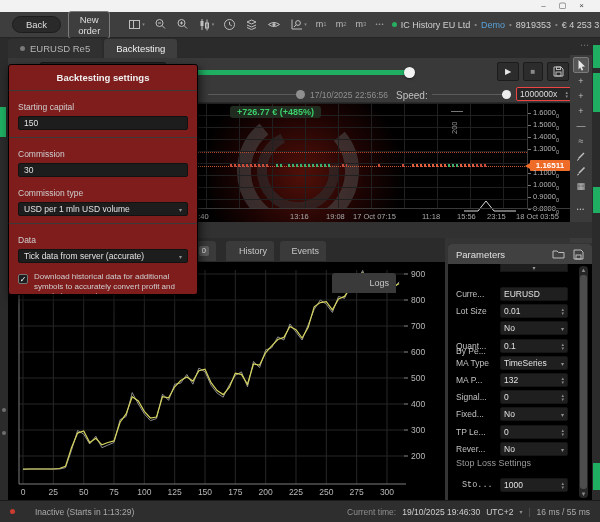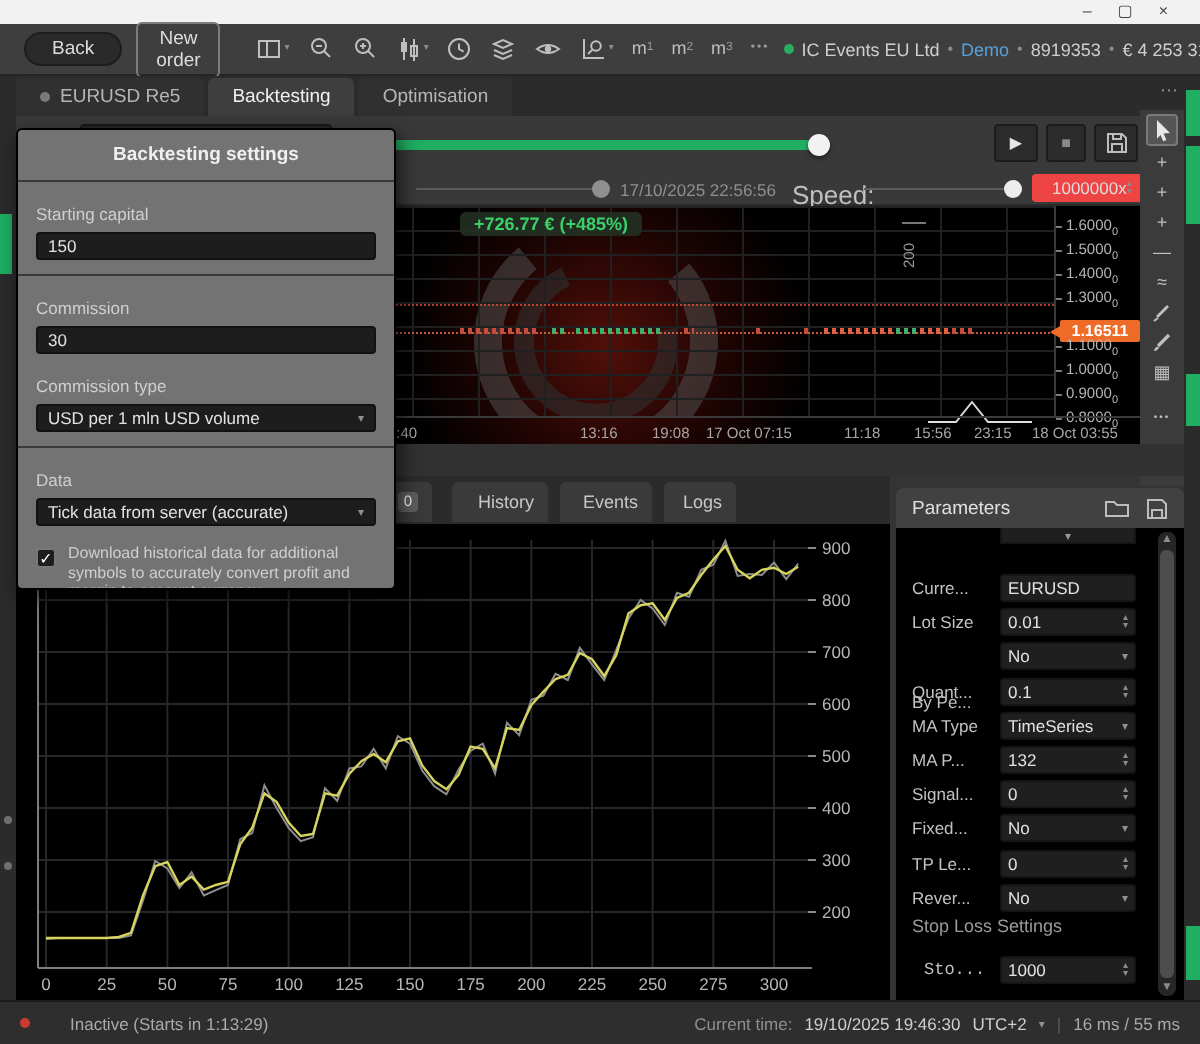--- a/index.html
+++ b/index.html
@@ -37,24 +37,24 @@
   #progress-knob{position:absolute;left:396px;top:9px;width:11px;height:11px;border-radius:50%;background:#f2f2f2;box-shadow:0 1px 2px rgba(0,0,0,.5)}
   #date-select{position:absolute;left:414px;top:4px;width:68px;height:19px;background:#2a2a2a;border:1px solid #1c1c1c;border-radius:2px;display:flex;align-items:center;justify-content:space-between;padding:0 6px;color:#ddd;font-size:9px}
   .pbtn{position:absolute;top:4px;height:19px;background:#2c2c2c;border:1px solid #1c1c1c;border-radius:2px;display:flex;align-items:center;justify-content:center;color:#e6e6e6}
   #play-btn{left:489px;width:22px;font-size:8px}
   #stop-btn{left:515px;width:20px;font-size:8px;color:#8a8a8a}
   #save-btn{left:539px;width:22px}
   #speedrow{position:absolute;left:8px;top:86px;width:562px;height:17px;background:#393939;border-bottom:1px solid #2a2a2a}
   #time-track{position:absolute;left:200px;top:8px;width:92px;height:1px;background:#5b5b5b}
   #time-knob{position:absolute;left:288px;top:4px;width:9px;height:9px;border-radius:50%;background:#8f8f8f}
   #sim-time{position:absolute;left:302px;top:4px;font-size:8.5px;color:#8f8f8f}
-  #speed-label{position:absolute;left:388px;top:4px;font-size:13px;color:#c0c0c0}
+  #speed-label{position:absolute;left:388px;top:4px;font-size:10px;color:#c0c0c0}
   #speed-track{position:absolute;left:424px;top:8px;width:74px;height:1px;background:#5b5b5b}
   #speed-knob{position:absolute;left:494px;top:4px;width:9px;height:9px;border-radius:50%;background:#ededed}
-  #speed-box{position:absolute;left:508px;top:1px;width:56px;height:14px;background:#262626;border:7px solid #ef4444;border-radius:2px;display:flex;align-items:center;justify-content:space-between;padding:0 3px;color:#ddd;font-size:8.5px}
+  #speed-box{position:absolute;left:508px;top:1px;width:56px;height:14px;background:#262626;border:1px solid #ef4444;border-radius:2px;display:flex;align-items:center;justify-content:space-between;padding:0 3px;color:#ddd;font-size:8.5px}
   .spin-arrows{display:flex;flex-direction:column;line-height:4px;font-size:5px;color:#8a8a8a}
   
   #pricechart{position:absolute;left:8px;top:103px;width:562px;height:119px;background:#000;overflow:hidden}
   #pc-glow{position:absolute;left:180px;top:-25px;width:230px;height:200px;background:radial-gradient(circle at 50% 48%,rgba(150,28,16,.55),rgba(92,12,9,.30) 40%,transparent 65%)}
   #pc-lines{position:absolute;left:0;top:0;width:519px;height:105px;background:repeating-linear-gradient(to right,#202020 0 1px,transparent 1px 33px),repeating-linear-gradient(to bottom,#202020 0 1px,transparent 1px 12px)}
   #pc-upperline{position:absolute;left:0;top:49px;width:519px;height:0;border-top:1px dotted rgba(205,75,48,.85)}
   #pc-priceline{position:absolute;left:0;top:63px;width:519px;height:0;border-top:1px dotted rgba(222,96,58,.9)}
   .dash{position:absolute;top:61px;height:3px}
   #profit-label{position:absolute;left:222px;top:3px;padding:1px 7px;background:rgba(34,48,34,.9);border-radius:3px;color:#3bd069;font-size:9px;font-weight:bold}
   #scale-label{position:absolute;left:443px;top:8px;width:12px;height:30px;color:#999;font-size:7.5px;border-top:1px solid #777;transform:rotate(0)}
@@ -89,21 +89,21 @@
   #params-header .hicons{margin-left:auto;display:flex;gap:8px;align-items:center}
   #params-body{position:absolute;left:0;top:20px;width:128px;height:236px;overflow:hidden}
   .prow-label{position:absolute;left:8px;font-size:8.5px;color:#c2c2c2;white-space:nowrap}
   .prow-ctl{position:absolute;left:52px;width:68px;height:14px;background:#1f1f1f;border:1px solid #151515;border-radius:2px;color:#e2e2e2;font-size:8.5px;display:flex;align-items:center;justify-content:space-between;padding:0 3px}
   .psection{position:absolute;left:8px;font-size:9px;color:#9a9a9a;white-space:nowrap}
   #params-scroll{position:absolute;right:4px;top:22px;width:9px;height:232px;background:#262626;border-radius:4px;display:flex;flex-direction:column;align-items:center}
   #params-scroll .sarrow{color:#8a8a8a;font-size:6px;line-height:8px}
   #params-scroll .thumb{width:7px;flex:1;margin:1px 0;background:#4d4d4d;border-radius:3px}
   #param-sliver{position:absolute;left:52px;top:0;width:68px;height:8px;background:#1f1f1f;border:1px solid #151515;border-top:none;display:flex;justify-content:center;color:#999;font-size:6px}
   
-  #popup{position:absolute;left:8px;top:64px;width:190px;height:231px;background:#737373;border:1px solid #000;border-radius:3px;box-shadow:2px 4px 10px rgba(0,0,0,.65);z-index:40;overflow:hidden}
+  #popup{position:absolute;left:8px;top:64px;width:190px;height:231px;background:#7f1d1d;border:1px solid #000;border-radius:3px;box-shadow:2px 4px 10px rgba(0,0,0,.65);z-index:40;overflow:hidden}
   #popup-title{text-align:center;font-size:9.5px;font-weight:bold;color:#f0f0f0;margin-top:7px}
   .phr{border-top:1px solid #3a3a3a;margin-top:7px}
   .pf-label{margin:11px 9px 4px;font-size:8.5px;color:#cfcfcf}
   .pf-control{margin:0 9px;height:14px;background:#1d1d1d;border:1px solid #121212;border-radius:2px;color:#e2e2e2;font-size:8.5px;display:flex;align-items:center;justify-content:space-between;padding:0 5px}
   #popup-check{display:flex;gap:6px;margin:9px 9px 0;align-items:flex-start}
   #popup-checkbox{width:10px;height:10px;background:#1d1d1d;border:1px solid #777;border-radius:2px;color:#fff;font-size:8px;line-height:9px;text-align:center;flex:none;margin-top:2px}
   #popup-check-label{font-size:8px;color:#cfcfcf;line-height:9.5px}
   
   #leftstrip{position:absolute;left:0;top:58px;width:8px;height:444px;background:#2b2b2b}
   #ls-green{position:absolute;left:0;top:49px;width:6px;height:30px;background:#1fae62}
@@ -195,41 +195,38 @@
           </svg>
           <span class="mini-caret">▾</span>
         </span>
         <span class="tbi">m<sub>1</sub></span>
         <span class="tbi">m<sub>2</sub></span>
         <span class="tbi">m<sub>3</sub></span>
         <span class="tbi" style="font-size: 6px; letter-spacing: 1px; color: rgb(154, 154, 154);">•••</span>
       </div>
     <div id="account-info">
       <span class="dot-green"></span>
-      <span>IC Events EU Ltd</span>
+      <span>IC History EU Ltd</span>
       <span class="sep-dot">•</span>
       <span id="acct-demo">Demo</span>
       <span class="sep-dot">•</span>
       <span>8919353</span>
       <span class="sep-dot">•</span>
       <span>€ 4 253 319.74</span>
 
     </div>
   </div>
 
   <div id="tabbar">
     <div class="tab">
       <span class="tdot"></span>
       <span>EURUSD Re5</span>
     </div>
     <div class="tab active">
       <span>Backtesting</span>
-    </div>
-    <div class="tab">
-      <span>Optimisation</span>
     </div>
     <div id="tab-handle">⋯</div>
   </div>
 
   <div id="playback">
     <div id="star-btn">
       <svg width="13" height="13" viewBox="0 0 13 13">
           <path d="M6.5 1.2 L8 4.7 L11.8 5 L9 7.5 L9.9 11.3 L6.5 9.2 L3.1 11.3 L4 7.5 L1.2 5 L5 4.7 Z" fill="none" stroke="#b5b5b5" stroke-width="1"></path>
         </svg>
     </div>
@@ -412,21 +409,21 @@
   <div class="bltab" style="left: 146px; width: 62px;">
         <span>Positions</span>
         <span class="badge">0</span>
       </div>
       <div class="bltab" style="left: 218px; width: 48px;">
         <span>History</span>
       </div>
       <div class="bltab" style="left: 272px; width: 46px;">
         <span>Events</span>
       </div>
-      <div class="bltab" style="left: 324px; width: 36px;">
+      <div class="bltab" style="left: 324px; width: 64px; margin-top: 32px;">
         <span>Logs</span>
       </div>
     </div>
 
   <div id="params">
     <div id="params-header">
       <span>Parameters</span>
       <span class="hicons">
         <span>
             <svg width="13" height="10" viewBox="0 0 13 10">

